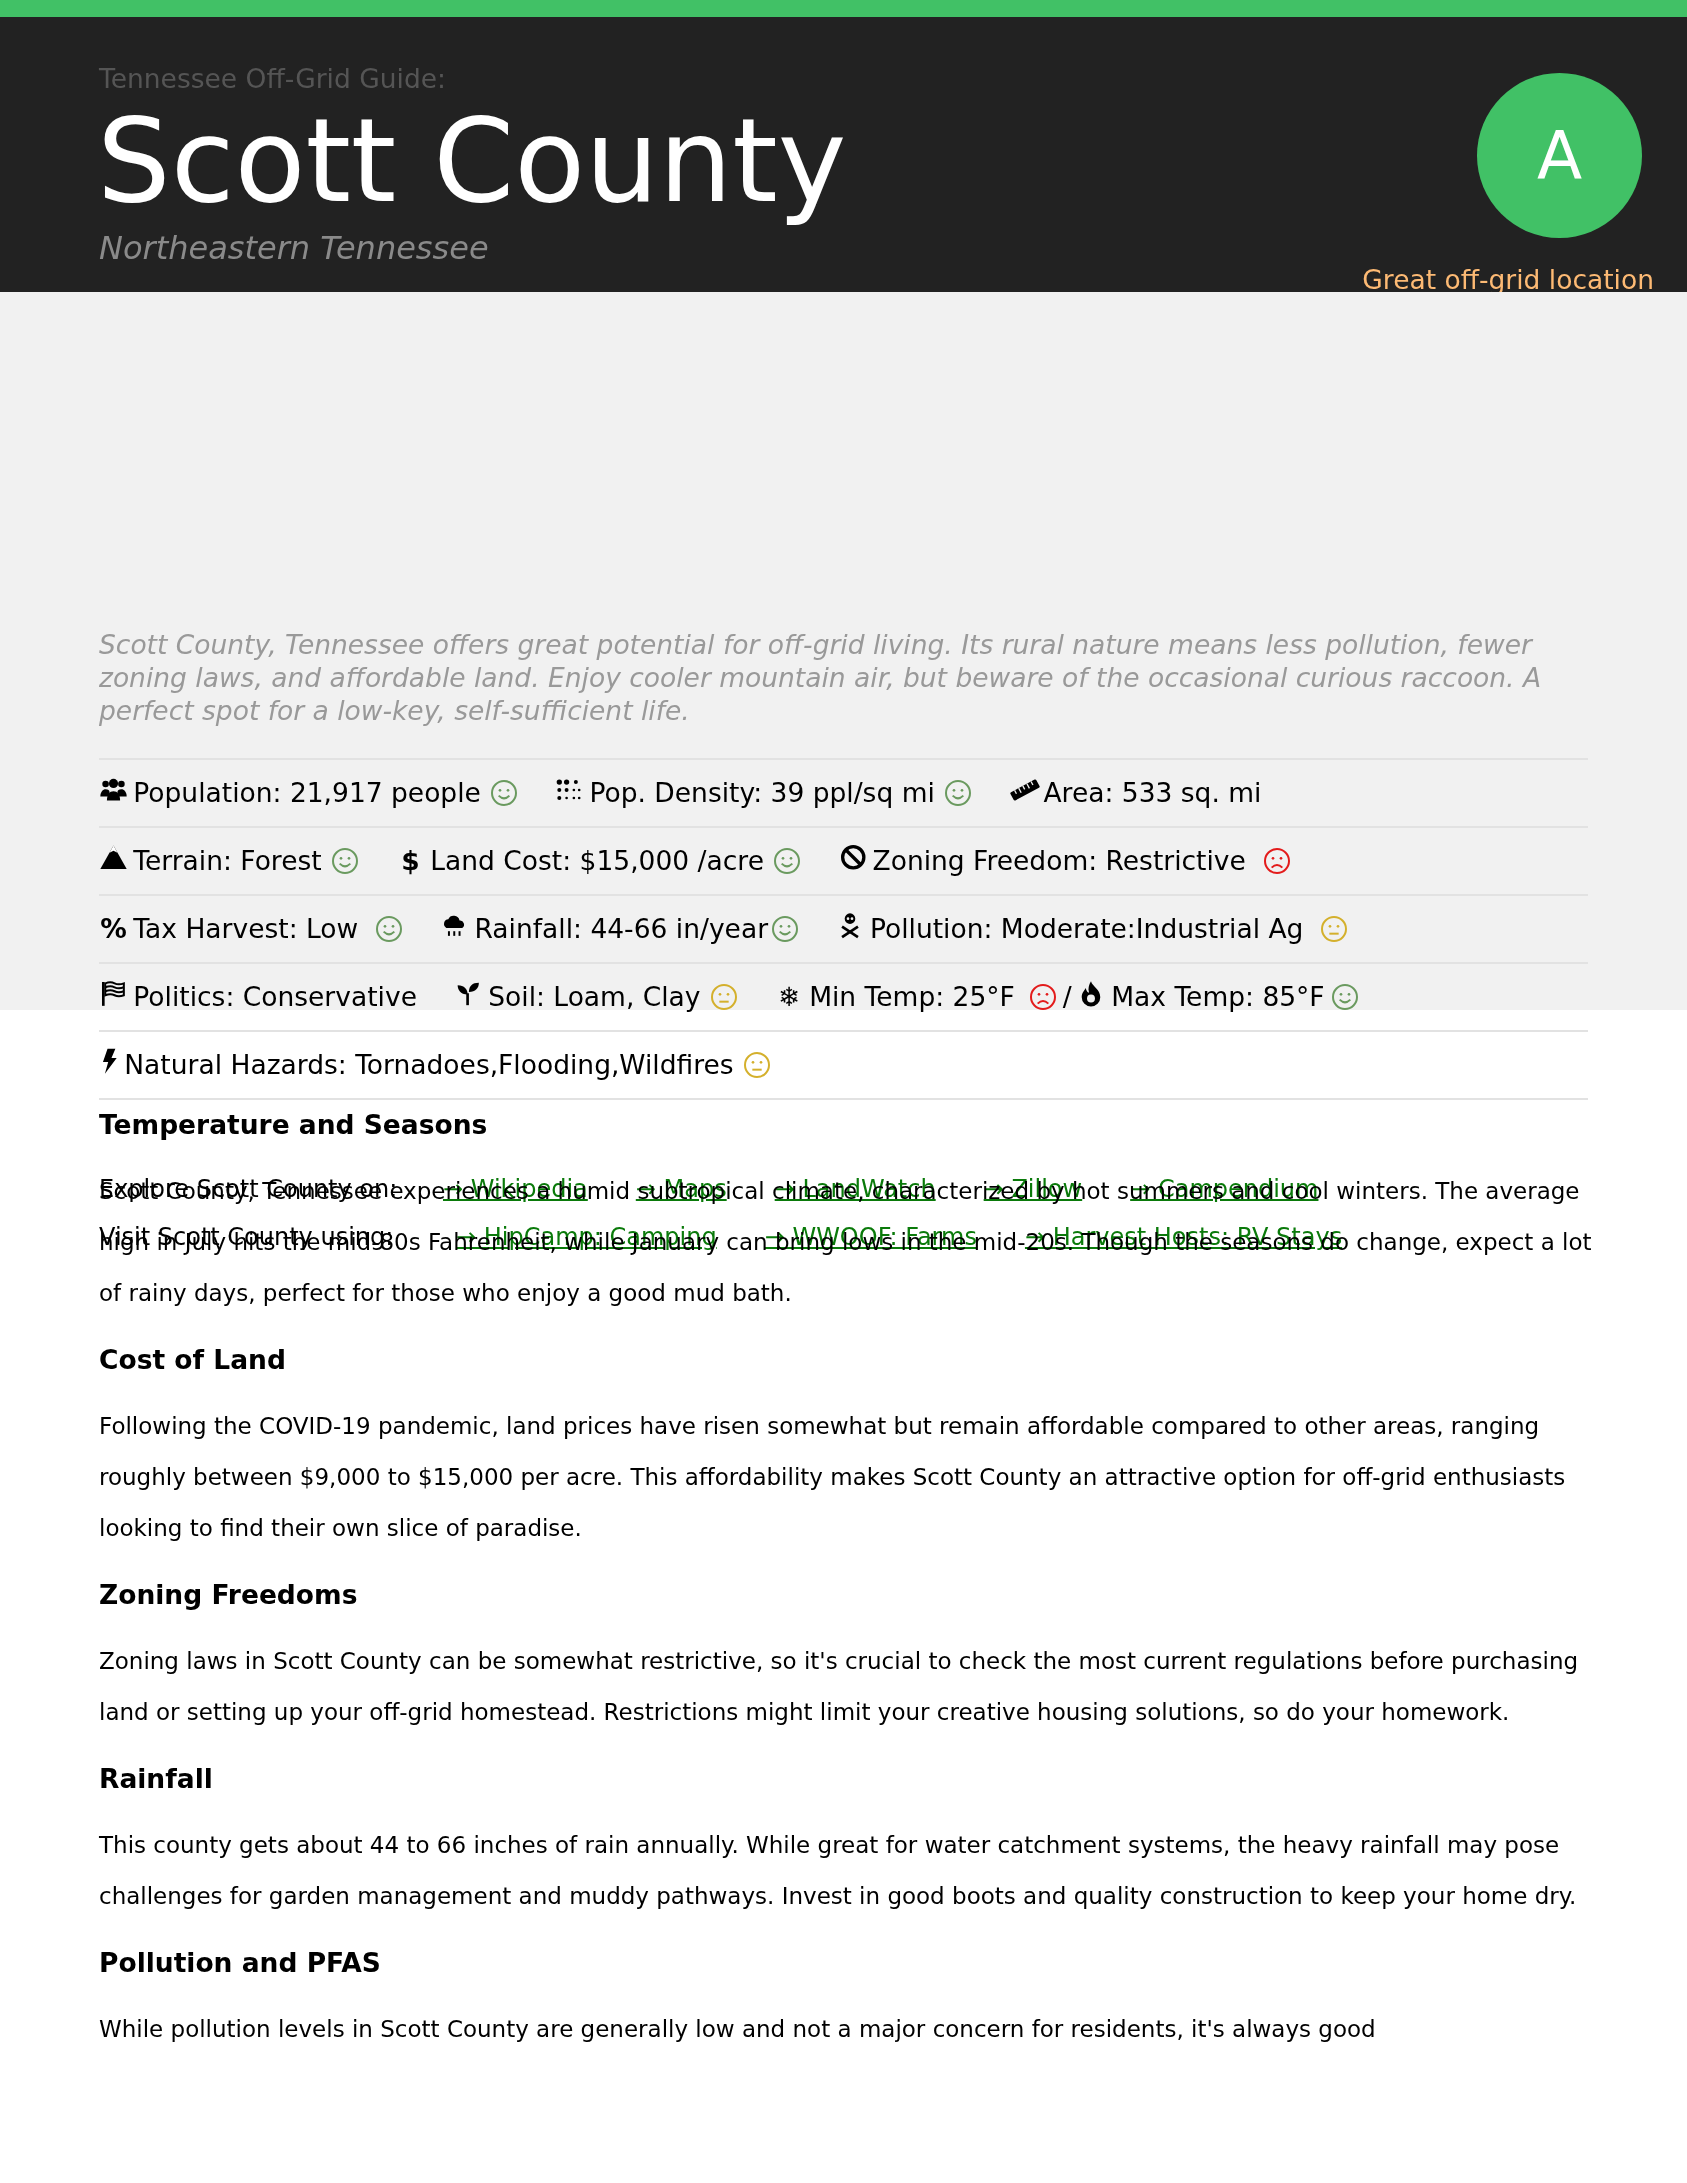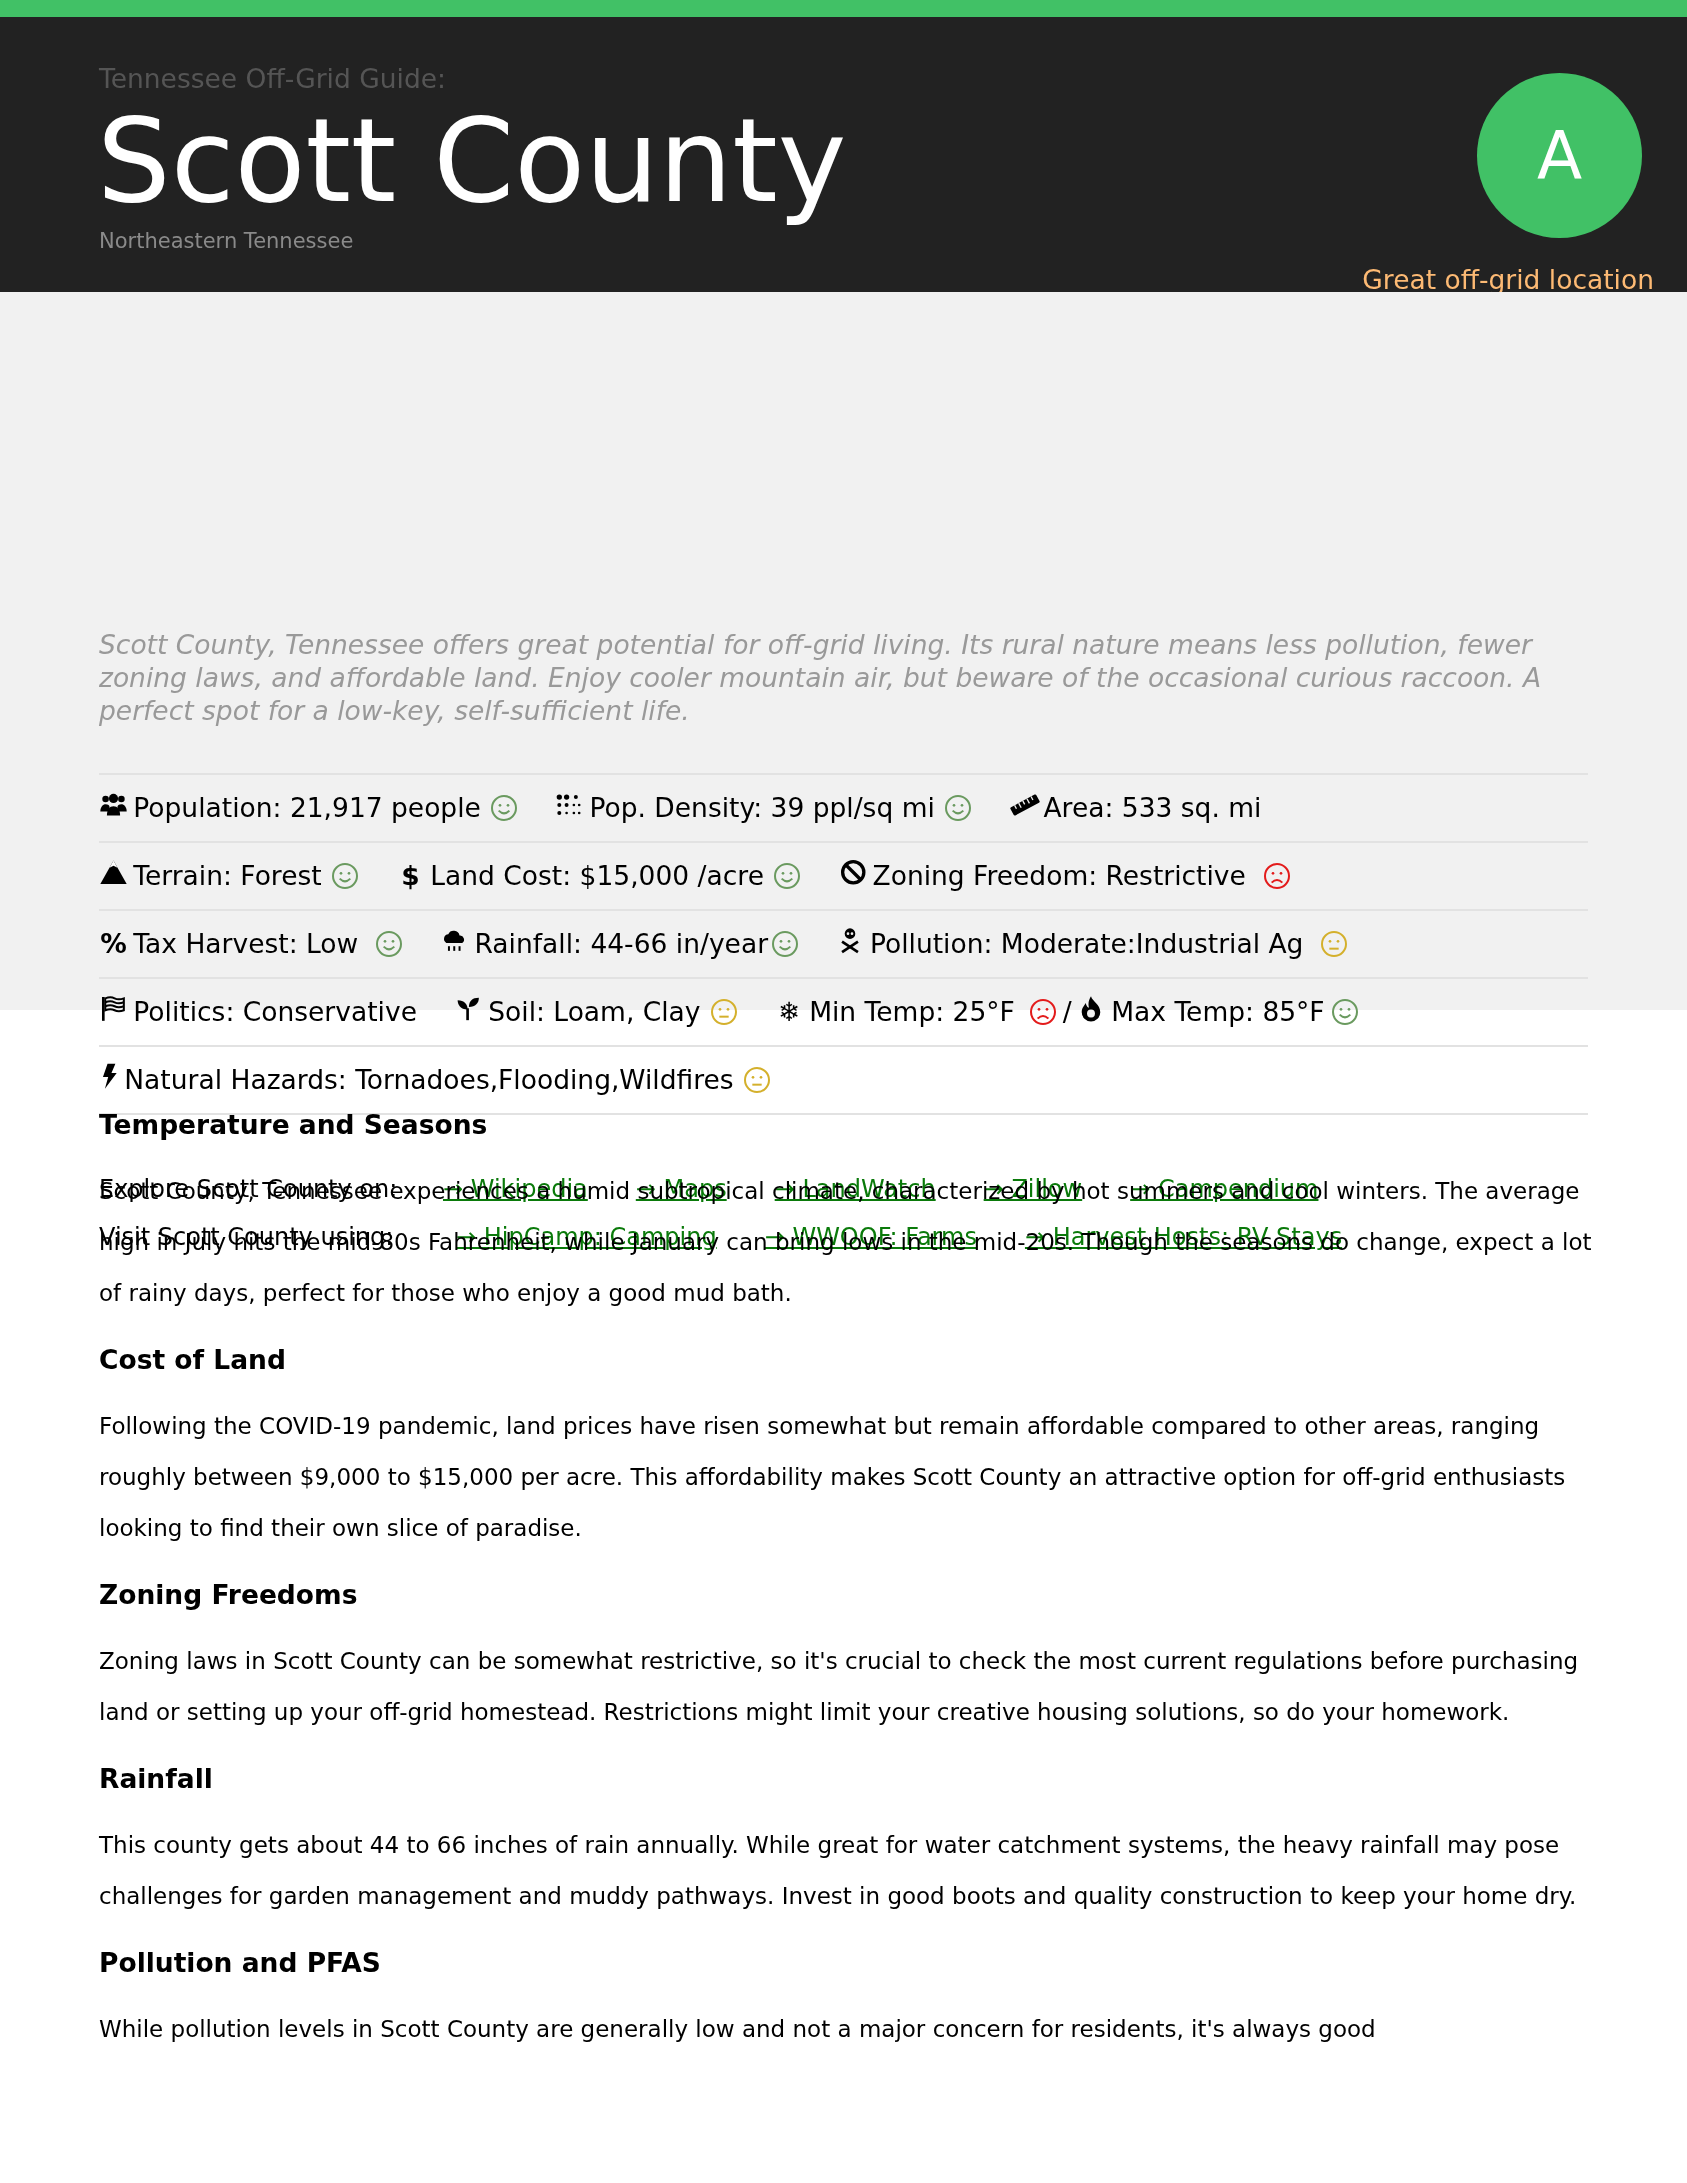--- a/index.html
+++ b/index.html
@@ -1,27 +1,27 @@
 <!DOCTYPE html>
 <html style="font-size:10.6px"><head>
 <meta charset="utf-8">
 <style>
   html, body { margin:0; padding:0; }
   body { width:1687px; height:2183px; overflow:hidden; background:#ffffff; font-family:"DejaVu Sans", sans-serif; color:#000; }
   .topbar { height:16.5px; background:#41c166; }
   .header { position:relative; height:275px; background:#222222; }
   .kicker { position:absolute; left:99px; top:46px; font-size:26.5px; color:#555555; }
   .title { position:absolute; left:97px; top:78px; font-size:116px; line-height:132px; color:#ffffff; }
-  .region { position:absolute; left:99px; top:212px; font-size:21px; color:#8a8a8a; }
+  .region { position:absolute; left:99px; top:212px; font-size:32px; color:#8a8a8a;font-style:italic; }
   .grade { position:absolute; left:1477px; top:56px; width:165px; height:165px; border-radius:50%; background:#41c166; color:#fff; font-size:66px; line-height:165px; text-align:center; }
   .grade-label { position:absolute; right:33px; top:247px; font-size:26.5px; color:#fdba74; }
   .summary { background:#f1f1f1; height:718px; position:relative; }
   .desc { position:absolute; left:99px; top:336px; width:1495px; font-size:26.5px; line-height:33px; color:#999999;font-style:italic; }
   .desc, .stats, .links { }
-  .stats { position:absolute; left:99px; top:481px; width:1489px; }
+  .stats { position:absolute; left:99px; top:466px; width:1489px; }
   .row { height:66px; border-top:2.6px solid #e2e2e2; display:flex; align-items:center; font-size:26.5px; }
   .row.last { border-bottom:2.6px solid #e2e2e2; }
   .stat { display:inline-flex; align-items:center; margin-right:37px; white-space:nowrap; }
   .stat .ic { display:inline-block; width:29px; text-align:center; margin-right:5.3px; font-size:26.5px; }
   .face { display:inline-block; width:28px; height:28px; margin-left:9.3px; }
   .sep { margin:0 5.3px; }
   .links { position:absolute; left:99px; top:873px; font-size:24px; line-height:48px; }
   .links .lbl { display:inline-block; width:344px; }
   .links .lbl2 { display:inline-block; width:357px; }
   .links a { color:#0a7a0a; text-decoration:underline; margin-right:48px; }

